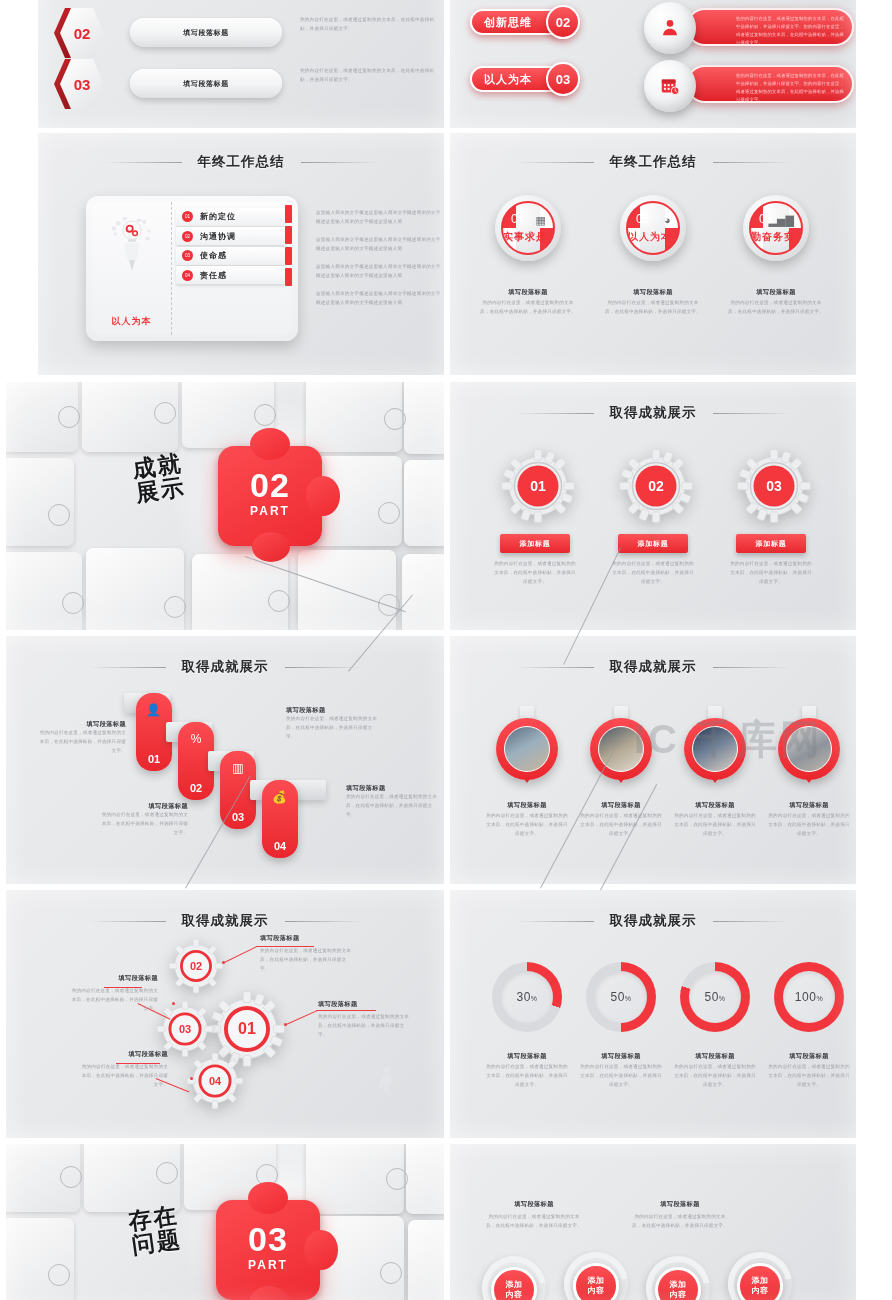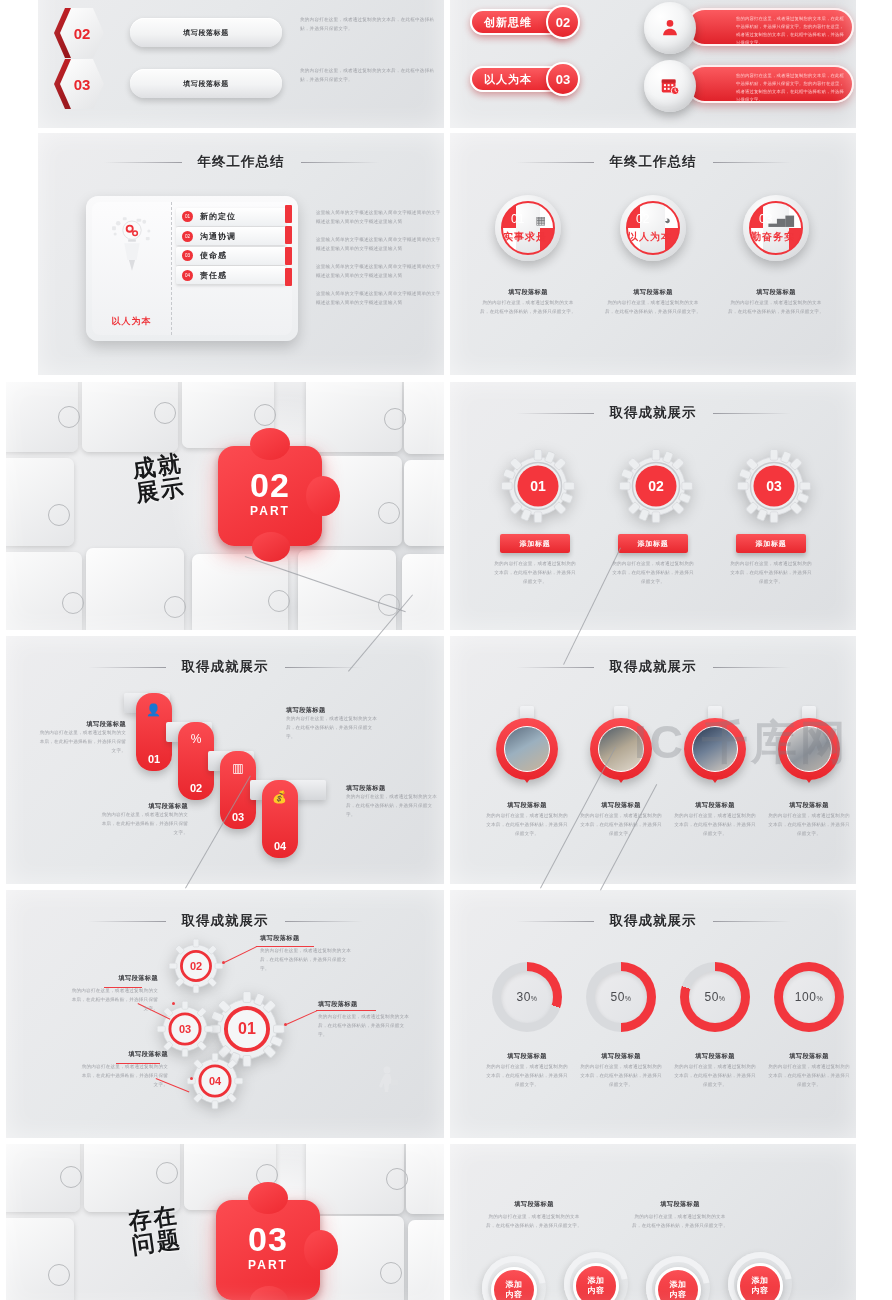--- a/index.html
+++ b/index.html
@@ -900,15 +900,15 @@
     </div>
   </div>
 
   <div class="connector" style="left:245px;top:556px;width:170px;transform:rotate(19deg);"></div>
   <div class="connector" style="left:621px;top:548px;width:130px;transform:rotate(116deg);"></div>
   <div class="connector" style="left:185px;top:888px;width:130px;transform:rotate(-60deg);"></div>
   <div class="connector" style="left:540px;top:888px;width:160px;transform:rotate(-62deg);"></div>
   <div class="connector" style="left:348px;top:671px;width:100px;transform:rotate(-50deg);"></div>
   <div class="connector" style="left:600px;top:890px;width:120px;transform:rotate(-62deg);"></div>
 
-  <div class="wm" style="left:634px;top:712px;font-size:46px;letter-spacing:3px;">IC 千库网</div>
+  <div class="wm" style="left:634px;top:712px;font-size:40px;letter-spacing:3px;">IC 千库网</div>
 
 </div>
 
 </body></html>

